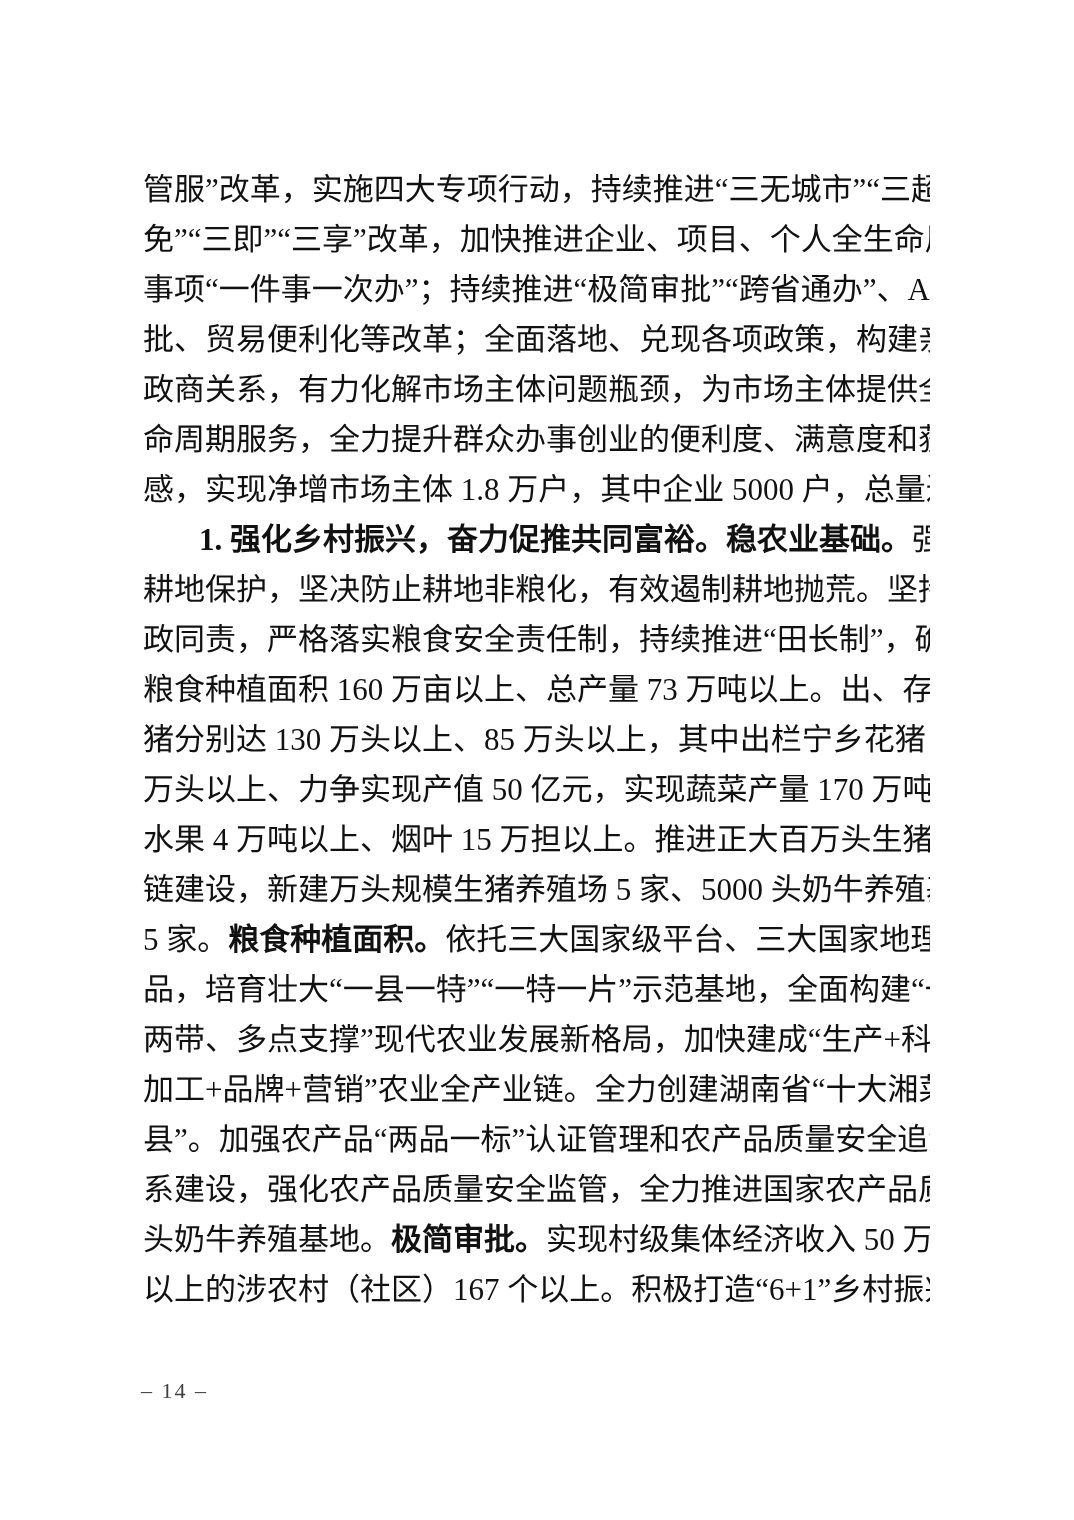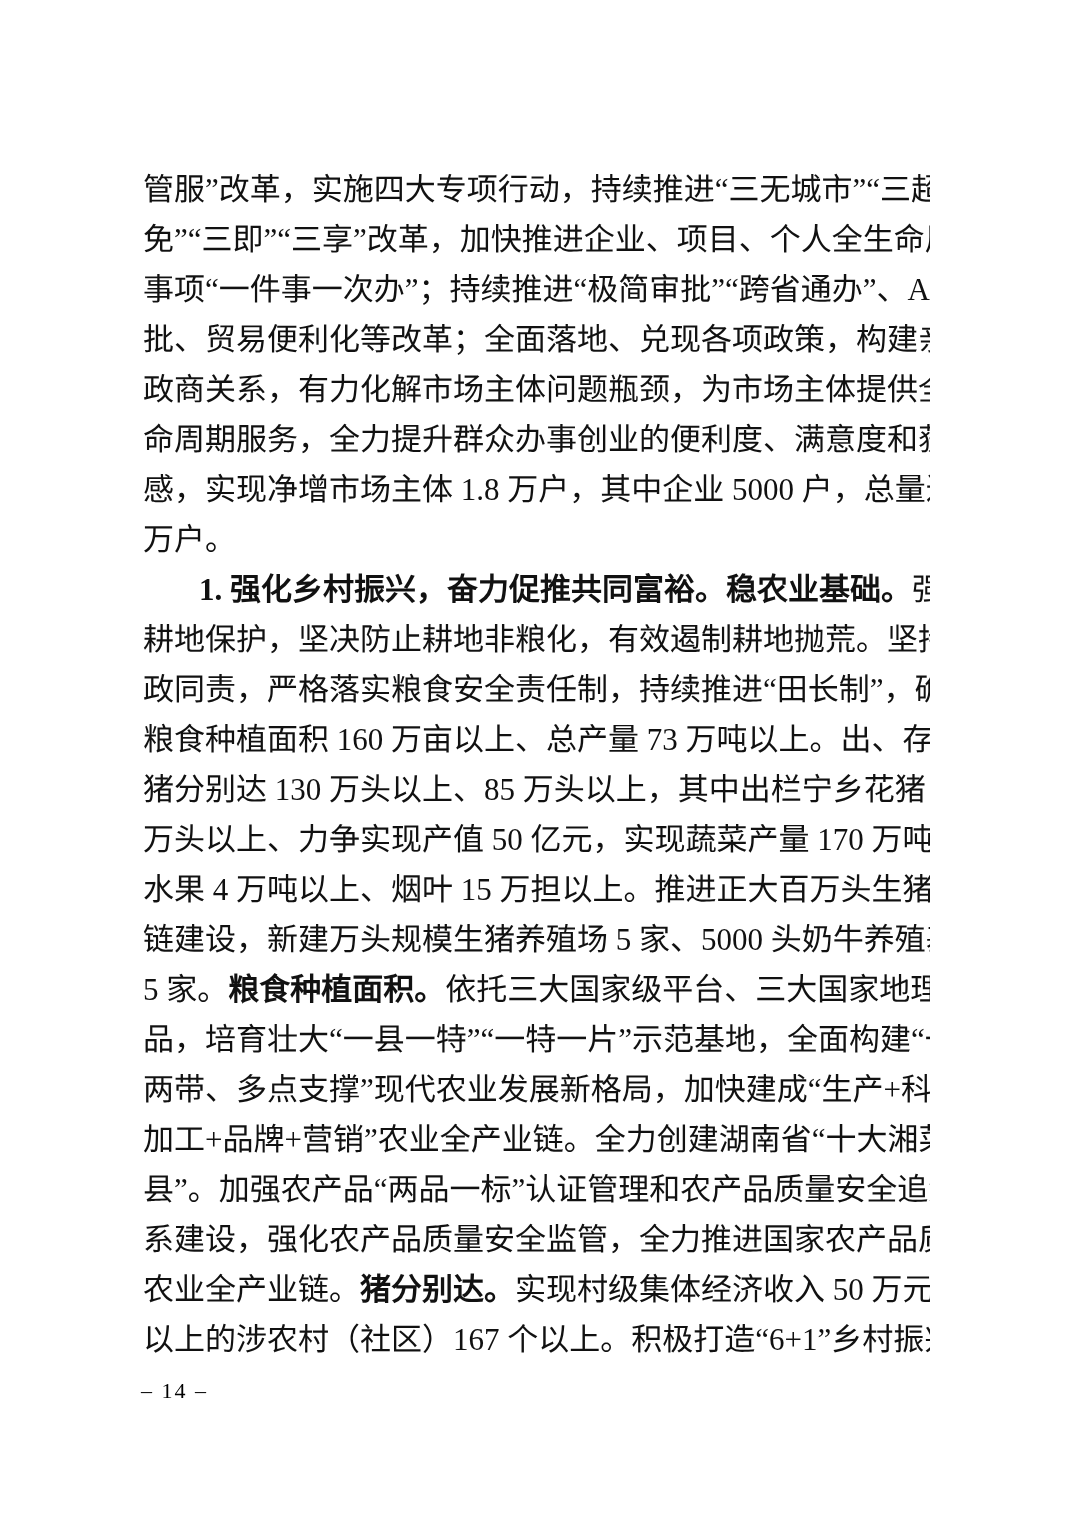--- a/index.html
+++ b/index.html
@@ -42,48 +42,47 @@
   .seg-bold {
     font-weight: 700;
   }
   .page-footer {
     position: absolute;
     left: 141px;
     top: 1376px;
     font-size: 22px;
     line-height: 30px;
     letter-spacing: 2px;
-    color: #000000;
+    color: #404040;
     text-align: center;
   }
 </style>
 </head>
 <body>
 
 <div class="page">
   <main class="text-body">
       <div class="line"><span class="seg-regular">管服”改革，实施四大专项行动，持续推进“三无城市”“三超两</span></div>
       <div class="line"><span class="seg-regular">免”“三即”“三享”改革，加快推进企业、项目、个人全生命周期</span></div>
       <div class="line"><span class="seg-regular">事项“一件事一次办”；持续推进“极简审批”“跨省通办”、AI 审</span></div>
       <div class="line"><span class="seg-regular">批、贸易便利化等改革；全面落地、兑现各项政策，构建亲清</span></div>
       <div class="line"><span class="seg-regular">政商关系，有力化解市场主体问题瓶颈，为市场主体提供全生</span></div>
       <div class="line"><span class="seg-regular">命周期服务，全力提升群众办事创业的便利度、满意度和获得</span></div>
       <div class="line"><span class="seg-regular">感，实现净增市场主体 1.8 万户，其中企业 5000 户，总量达 17.2</span></div>
-      <div class="line no-justify"><span class="seg-regular">万户。</span></div>
       <div class="line indent"><span class="seg-bold">1. 强化乡村振兴，奋力促推共同富裕。稳农业基础。</span><span class="seg-regular">强化</span></div>
       <div class="line"><span class="seg-regular">耕地保护，坚决防止耕地非粮化，有效遏制耕地抛荒。坚持党</span></div>
       <div class="line"><span class="seg-regular">政同责，严格落实粮食安全责任制，持续推进“田长制”，确保</span></div>
       <div class="line"><span class="seg-regular">粮食种植面积 160 万亩以上、总产量 73 万吨以上。出、存栏生</span></div>
       <div class="line"><span class="seg-regular">猪分别达 130 万头以上、85 万头以上，其中出栏宁乡花猪 50</span></div>
       <div class="line"><span class="seg-regular">万头以上、力争实现产值 50 亿元，实现蔬菜产量 170 万吨以上、</span></div>
       <div class="line"><span class="seg-regular">水果 4 万吨以上、烟叶 15 万担以上。推进正大百万头生猪产业</span></div>
       <div class="line"><span class="seg-regular">链建设，新建万头规模生猪养殖场 5 家、5000 头奶牛养殖基地</span></div>
       <div class="line"><span class="seg-regular">5 家。</span><span class="seg-bold">粮食种植面积。</span><span class="seg-regular">依托三大国家级平台、三大国家地理标志产</span></div>
       <div class="line"><span class="seg-regular">品，培育壮大“一县一特”“一特一片”示范基地，全面构建“一环</span></div>
       <div class="line"><span class="seg-regular">两带、多点支撑”现代农业发展新格局，加快建成“生产+科技+</span></div>
       <div class="line"><span class="seg-regular">加工+品牌+营销”农业全产业链。全力创建湖南省“十大湘菜名</span></div>
       <div class="line"><span class="seg-regular">县”。加强农产品“两品一标”认证管理和农产品质量安全追溯体</span></div>
       <div class="line"><span class="seg-regular">系建设，强化农产品质量安全监管，全力推进国家农产品质量</span></div>
-      <div class="line"><span class="seg-regular">农业全产业链。</span><span class="seg-bold">猪分别达。</span><span class="seg-regular">实现村级集体经济收入 50 万元</span></div>
+      <div class="line"><span class="seg-regular">头奶牛养殖基地。</span><span class="seg-bold">极简审批。</span><span class="seg-regular">实现村级集体经济收入 50 万元</span></div>
       <div class="line"><span class="seg-regular">以上的涉农村（社区）167 个以上。积极打造“6+1”乡村振兴示</span></div>
     </main>
   <footer class="page-footer">– 14 –</footer>
 </div>
 
 </body></html>

